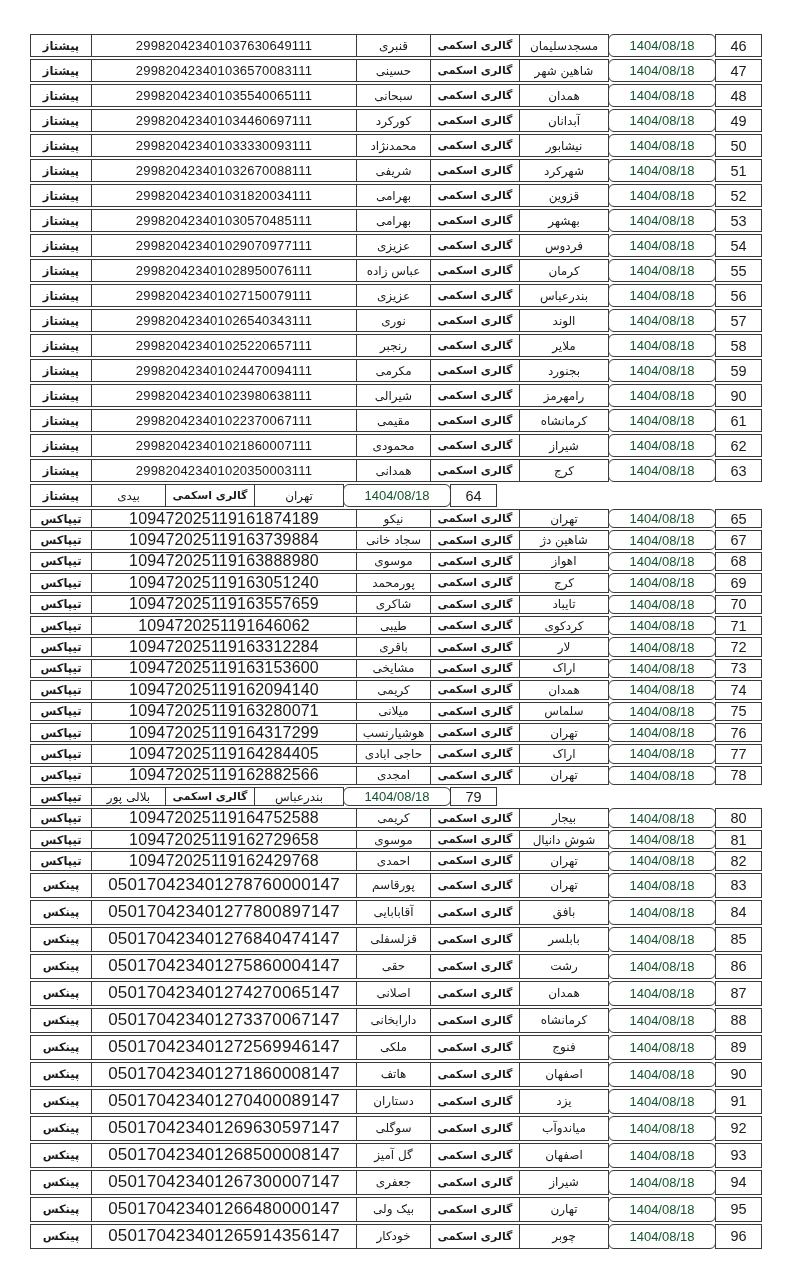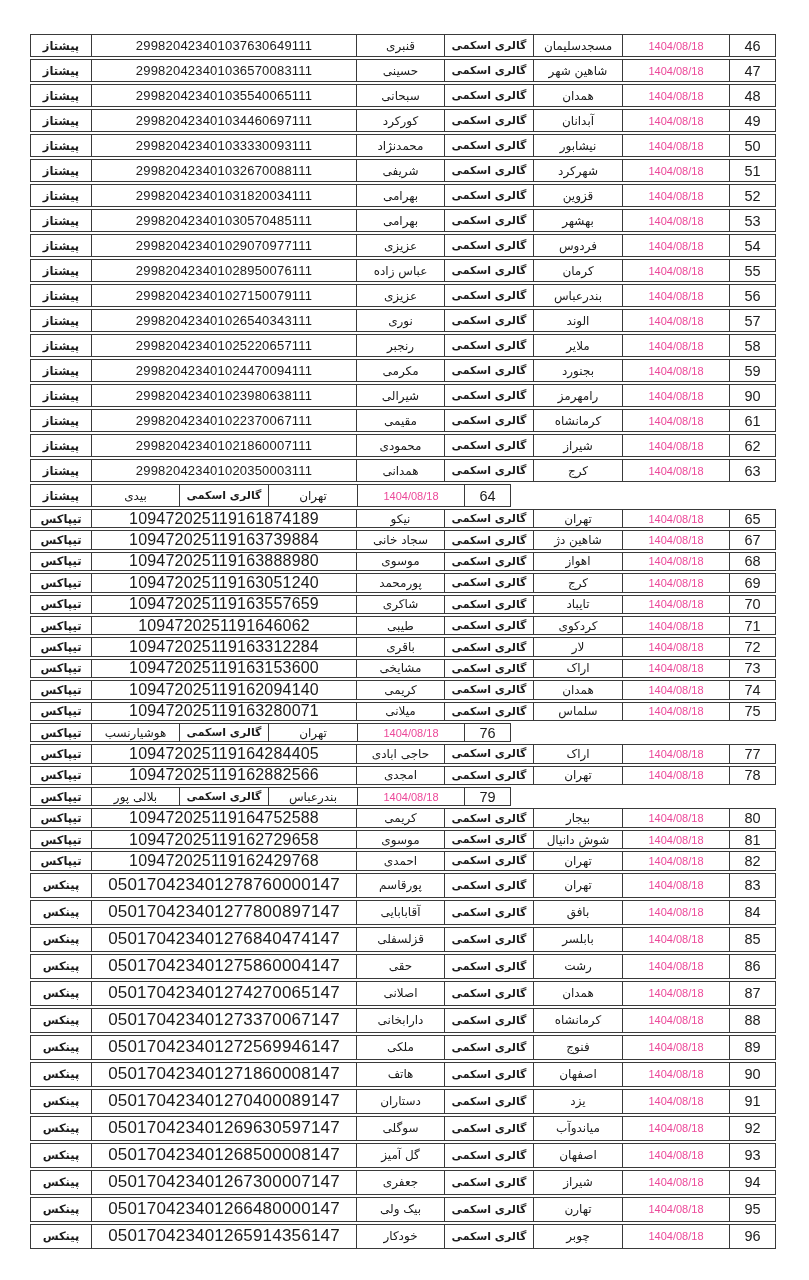--- a/index.html
+++ b/index.html
@@ -11,38 +11,38 @@
   .row{display:flex;margin-bottom:2px;}
   .cell{
     border:1px solid #3a3a3a;margin-left:-1px;box-sizing:border-box;
     display:flex;align-items:center;justify-content:center;
     white-space:nowrap;overflow:hidden;background:#fff;
   }
   .row .cell:first-child{margin-left:0;}
   
   .c-method{width:62px;}
   .c-tracking{width:266px;}
-  .c-name{width:89px;}
+  .c-name{width:75px;}
   .c-sender{width:90px;}
   .c-city{width:90px;}
   .c-date{width:108px;}
   .c-no{width:47px;}
   
   .g-pishtaz .cell{height:23px;}
   .g-tipax   .cell{height:19.4px;}
   .g-pinex   .cell{height:25px;}
   
   .c-method{font-weight:bold;font-size:11.5px;direction:rtl;}
   .c-tracking{font-family:"Liberation Sans",sans-serif;font-size:13px;letter-spacing:0.2px;}
   .g-tipax .c-tracking{font-size:16px;}
   .g-pinex .c-tracking{font-size:17px;}
   .c-name{font-size:12px;direction:rtl;}
   .c-sender{font-weight:bold;font-size:11px;direction:rtl;}
   .c-city{font-size:12px;direction:rtl;}
-  .c-date{font-family:"Liberation Sans",sans-serif;font-size:11px;color:#ec4899;}
+  .c-date{font-family:"Liberation Sans",sans-serif;font-size:13px;color:#14532d;border-radius:6px;}
   .c-no{font-family:"Liberation Sans",sans-serif;font-size:14.5px;}
 </style>
 </head>
 <body>
 
 <div class="table-wrap">
     <div class="row g-pishtaz">
     <div class="cell c-method">پیشتاز</div>
     <div class="cell c-tracking">299820423401037630649111</div>
     <div class="cell c-name">قنبری</div>
@@ -297,20 +297,21 @@
     <div class="cell c-method">تیپاکس</div>
     <div class="cell c-tracking">109472025119163280071</div>
     <div class="cell c-name">میلانی</div>
     <div class="cell c-sender">گالری اسکمی</div>
     <div class="cell c-city">سلماس</div>
     <div class="cell c-date">1404/08/18</div>
     <div class="cell c-no">75</div>
   </div>
     <div class="row g-tipax">
     <div class="cell c-method">تیپاکس</div>
+    <div class="cell c-tracking">109472025119164317299</div>
     <div class="cell c-name">هوشیارنسب</div>
     <div class="cell c-sender">گالری اسکمی</div>
     <div class="cell c-city">تهران</div>
     <div class="cell c-date">1404/08/18</div>
     <div class="cell c-no">76</div>
   </div>
     <div class="row g-tipax">
     <div class="cell c-method">تیپاکس</div>
     <div class="cell c-tracking">109472025119164284405</div>
     <div class="cell c-name">حاجی ابادی</div>

